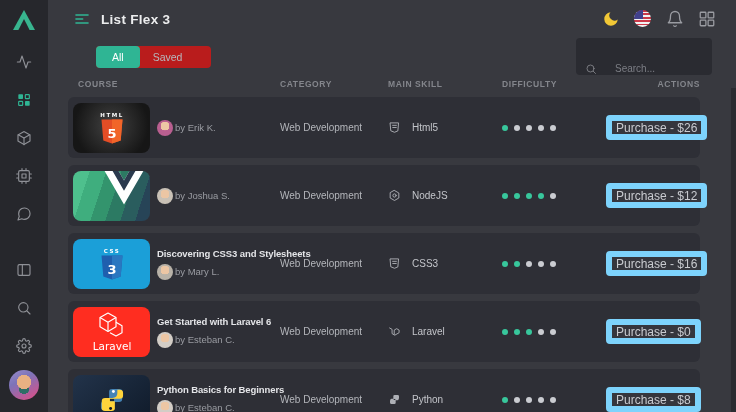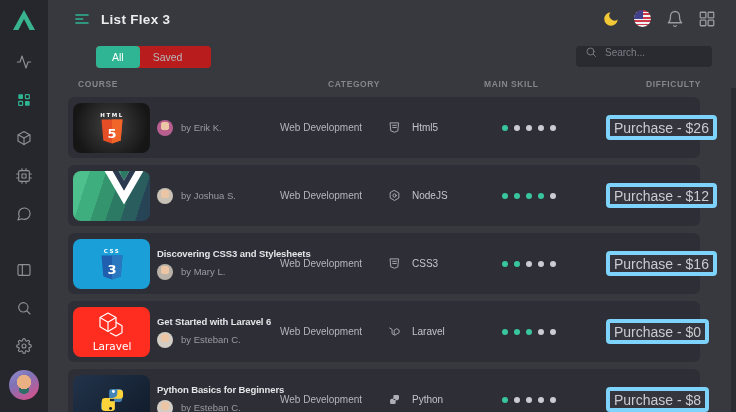--- a/index.html
+++ b/index.html
@@ -33,65 +33,65 @@
   .flag{display:block;width:17px;height:17px;border-radius:50%;overflow:hidden;position:relative;
     background:repeating-linear-gradient(180deg,#cb3848 0 1.7px,#f2f2f2 1.7px 3.4px);}
   .flag:before{content:"";position:absolute;left:0;top:0;width:55%;height:50%;background:#41418c;}
 
   
   .toolbar{position:absolute;left:68px;right:24px;top:46px;height:21px;display:flex;align-items:center;}
   .tabs{display:flex;background:#b91c1c;border-radius:4px;padding-right:16px;height:22px;align-items:stretch;margin-left:28px;}
   .tab{font-size:10.5px;padding:0 13px;color:#b6b8bd;border:none;background:transparent;
     cursor:pointer;font-family:inherit;}
   .tab.active{background:#2fb594;color:#fff;border-radius:4px;padding:0 16px;}
-  .search-box{margin-left:auto;width:136px;height:21px;background:#2a2b31;border-radius:4px;
-    display:flex;align-items:flex-start;padding:0 9px;gap:6px;}
+  .search-box{margin-left:auto;width:136px;height:37px;background:#2a2b31;border-radius:4px;
+    display:flex;align-items:flex-end;padding:0 9px;gap:16px;}
   .search-box .s-icon{width:12px;height:12px;color:#85878d;flex:none;}
   .search-box .s-icon svg{width:12px;height:12px;display:block;}
   .search-box input{background:transparent;border:none;outline:none;color:#c5c7cc;
     font-size:10px;width:100%;font-family:inherit;}
   .search-box input::placeholder{color:#7c7e85;}
 
   
   .col-headers{position:absolute;left:68px;right:36px;top:79px;display:grid;
     grid-template-columns:212px 108px 114px 104px 1fr;
-    font-size:8.5px;font-weight:700;letter-spacing:.6px;color:#84868c;gap:48px;}
+    font-size:8.5px;font-weight:700;letter-spacing:.6px;color:#84868c;}
   .col-headers span:first-child{padding-left:10px;}
   .col-headers span:last-child{text-align:right;}
 
   .rows{position:absolute;left:68px;right:36px;top:97px;display:flex;flex-direction:column;gap:7px;}
   .row-card{height:61px;background:#2e2f36;border-radius:6px;display:grid;
     grid-template-columns:89px 123px 108px 114px 104px 1fr;align-items:center;
     padding-right:19px;cursor:pointer;}
   .thumb-cell{padding-left:5px;}
   .thumb{width:77px;height:50px;border-radius:8px;position:relative;overflow:hidden;
     display:flex;align-items:center;justify-content:center;}
   .t-html5-logo{background:radial-gradient(circle at 50% 45%,#424242 0%,#161616 78%);}
   .t-vuejs-logo{background:linear-gradient(108deg,#4ec08d 0%,#4ec08d 18%,#3fae7e 18%,#3fae7e 36%,
     #33946d 36%,#33946d 52%,#2c7a63 52%,#2c7a63 68%,#2a5d5e 68%,#2a5d5e 84%,#274457 84%);}
   .t-vuejs-logo svg{position:absolute;right:3px;top:-1px;}
   .t-css3-logo{background:#1b9fd8;}
   .t-laravel-logo{background:#ff2d20;}
   .t-python-logo{background:linear-gradient(140deg,#22334a 0%,#0f1a29 100%);}
 
   .course-title{font-size:9.5px;font-weight:700;color:#e4e5e8;margin-bottom:5px;
     white-space:nowrap;letter-spacing:-.1px;}
-  .author-row{display:flex;align-items:center;gap:8px;}
+  .author-row{display:flex;align-items:center;gap:2px;}
   .mini-avatar{width:16px;height:16px;border-radius:50%;flex:none;background:#c9c1b6;}
   .author{font-size:9.5px;color:#9a9ca2;white-space:nowrap;}
   .cell.category{font-size:10px;color:#b4b6bb;}
   .cell.skill{display:flex;align-items:center;gap:11px;font-size:10px;color:#c3c5ca;}
   .skill-icon{width:13px;height:13px;color:#aeb0b6;flex:none;}
   .skill-icon svg{width:13px;height:13px;display:block;}
   .cell.dots{display:flex;gap:6px;align-items:center;}
   .dot{width:6px;height:6px;border-radius:50%;background:#caccd1;}
   .dot.filled{background:#38c79c;}
   .action-cell{width:100%;}
-  .purchase-btn{width:100%;height:25px;background:#35363d;border:4px solid #7dd3fc;
-    border-radius:4px;color:#c9cbd0;font-size:14px;font-family:inherit;cursor:pointer;
+  .purchase-btn{width:100%;height:25px;background:#35363d;border:6px solid #7dd3fc;
+    border-radius:4px;color:#c9cbd0;font-size:12px;font-family:inherit;cursor:pointer;
     white-space:nowrap;padding:0 4px;}
   .scrollbar{position:absolute;right:0;top:88px;bottom:0;width:5px;background:#2b2c31;}
 </style>
 </head>
 <body>
 
 <div class="sidebar">
   <div class="logo">
     <svg viewBox="0 0 24 22" width="24" height="22">
       <polygon points="12,1 23,21 1,21" fill="#38b58f"></polygon>

